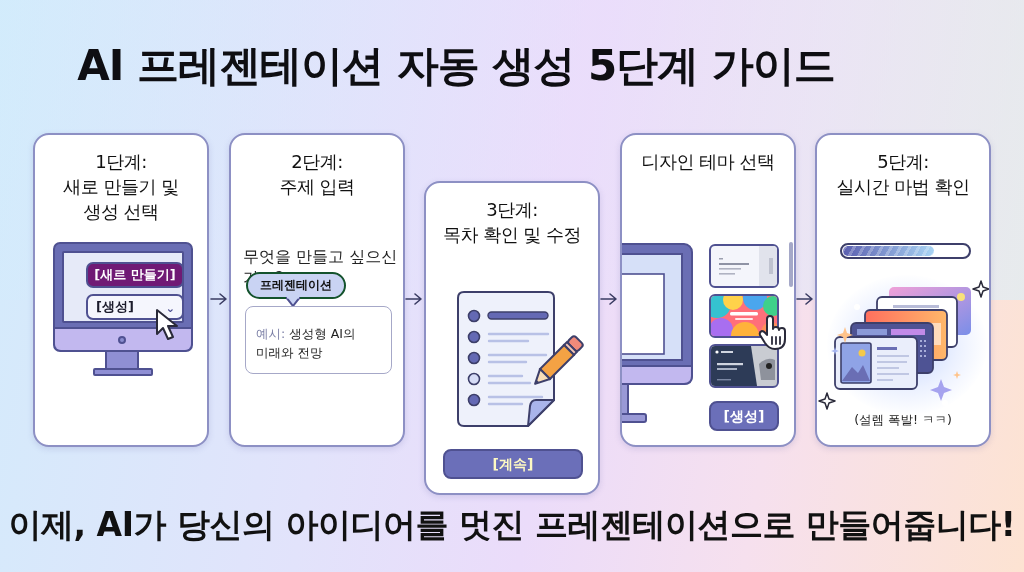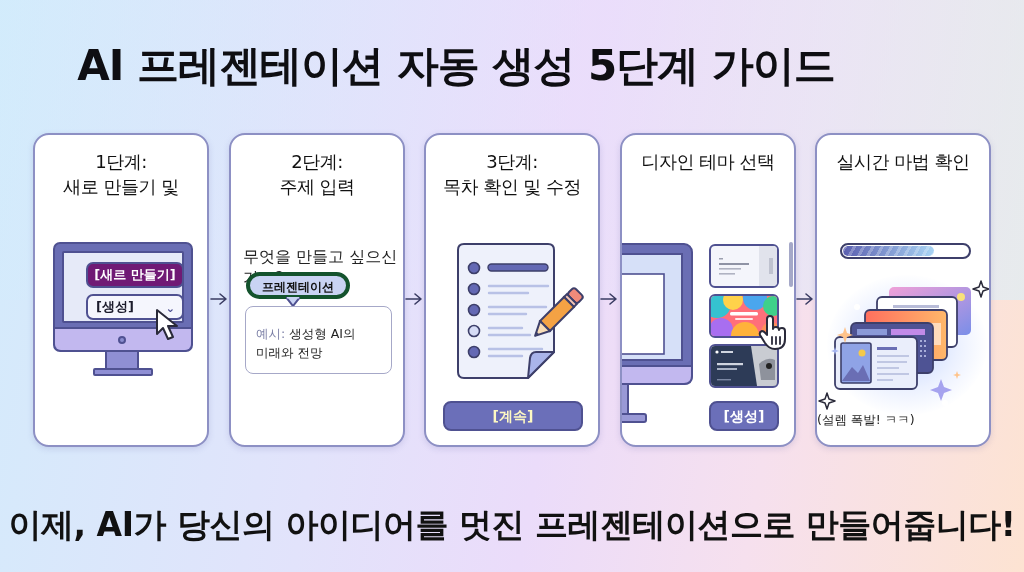--- a/index.html
+++ b/index.html
@@ -42,53 +42,54 @@
   .mon-chin { position: absolute; left: 0; top: 83px; width: 136px; height: 23px; background: #c2b8ef; border-top: 2px solid #4f5191; border-radius: 0 0 6px 6px; }
   .mon-dot { position: absolute; left: 63px; top: 7px; width: 8px; height: 8px; border-radius: 50%; border: 2px solid #4f5191; background: #8a8dcf; }
   .mon-neck { position: absolute; left: 52px; top: 110px; width: 34px; height: 18px; background: #8f8fd4; border-left: 2px solid #4f5191; border-right: 2px solid #4f5191; }
   .mon-base { position: absolute; left: 40px; top: 126px; width: 60px; height: 8px; background: #8f8fd4; border: 2px solid #4f5191; border-radius: 2px; }
   .btn-new { position: absolute; left: 22px; top: 9px; width: 98px; height: 26px; background: #701a75; color: #fff; border: 2px solid #4f5191; border-radius: 7px; font-size: 13px; font-weight: bold; text-align: center; line-height: 22px; }
   .select-gen { position: absolute; left: 22px; top: 41px; width: 98px; height: 26px; background: #f5f6fd; color: #1c1c2c; border: 2px solid #4f5191; border-radius: 7px; font-size: 13px; font-weight: bold; line-height: 22px; padding-left: 8px; }
   .select-chev { position: absolute; right: 7px; top: 2px; font-size: 11px; color: #4f5191; }
   .cursor1 { position: absolute; left: 120px; top: 173px; width: 26px; height: 34px; }
   
   .c2-question { position: absolute; left: 12px; top: 112px; width: 160px; font-size: 16px; color: #222; }
-  .c2-bubble { position: absolute; left: 15px; top: 137px; height: 27px; padding: 0 12px; background: #c9d3f3; border: 4px solid #14532d; border-radius: 14px; font-size: 12px; font-weight: bold; line-height: 23px; color: #111; }
+  .c2-bubble { position: absolute; left: 15px; top: 137px; height: 27px; padding: 0 12px; background: #c9d3f3; border: 2px solid #14532d; border-radius: 14px; font-size: 12px; font-weight: bold; line-height: 23px; color: #111; }
   .c2-tail { position: absolute; left: 55px; top: 162px; width: 14px; height: 10px; }
   .c2-input { position: absolute; left: 14px; top: 171px; width: 147px; height: 68px; border: 1.5px solid #a6a8c8; border-radius: 8px; background: #fff; padding: 17px 10px; font-size: 12.5px; line-height: 19px; color: #222; }
   .c2-ex { color: #7b7fa6; }
   
   .doc { position: absolute; left: 30px; top: 107px; width: 104px; height: 140px; }
   .c3-btn { position: absolute; left: 17px; top: 266px; width: 140px; height: 30px; background: #6b6fb9; border: 2px solid #4f5191; border-radius: 8px; color: #fef9c3; font-size: 14px; font-weight: bold; text-align: center; line-height: 26px; }
   
   .monitor4 { position: absolute; left: -8px; top: 107px; width: 82px; height: 190px; }
   .thumb { position: absolute; left: 87px; width: 70px; height: 44px; border: 2px solid #4f5191; border-radius: 6px; overflow: hidden; }
   .scroll4 { position: absolute; left: 167px; top: 107px; width: 4px; height: 45px; background: #a5a8c8; border-radius: 2px; }
   .c4-btn { position: absolute; left: 87px; top: 266px; width: 70px; height: 30px; background: #6b6fb9; border: 2px solid #4f5191; border-radius: 8px; color: #fff; font-size: 14px; font-weight: bold; text-align: center; line-height: 26px; }
   .hand { position: absolute; left: 136px; top: 180px; width: 30px; height: 36px; }
   
   .progress { position: absolute; left: 23px; top: 108px; width: 131px; height: 16px; border: 2px solid #3d3f6a; border-radius: 9px; background: #fff; overflow: hidden; }
   .progress-fill { position: absolute; left: 1px; top: 1px; height: 10px; border-radius: 6px;
     background: repeating-linear-gradient(-60deg, rgba(255,255,255,0.25) 0 3px, transparent 3px 8px), linear-gradient(90deg, #5b5fb0, #a9d4f4); }
   .glow { position: absolute; left: 10px; top: 140px; width: 160px; height: 140px; border-radius: 50%;
     background: radial-gradient(ellipse at center, rgba(170,195,255,0.7) 0%, rgba(200,215,255,0.35) 45%, rgba(255,255,255,0) 72%); }
   .slides { position: absolute; left: 0; top: 140px; width: 176px; height: 140px; }
-  .c5-caption { position: absolute; left: 0; top: 277px; width: 100%; text-align: left; font-size: 12.5px; color: #222; }
+  .c5-caption { position: absolute; left: 0; top: 277px; width: 100%; text-align: center; font-size: 12.5px; color: #222; }
 </style>
 </head>
 <body>
 
 <div class="bg-top"></div>
 
 <div class="title">AI 프레젠테이션 자동 생성 5단계 가이드</div>
 
 <div class="card" style="left:33px;">
   <div class="card-title">
     <div>1단계:</div>
     <div>새로 만들기 및</div>
+    <div>생성 선택</div>
   </div>
   <div class="monitor1">
     <div class="mon-frame">
       <div class="mon-screen">
         <div class="btn-new">[새르 만들기]</div>
         <div class="select-gen">
           <span>[생성]</span>
           <span class="select-chev">⌄</span>
         </div>
       </div>
@@ -122,21 +123,21 @@
   <div class="c2-input">
     <span class="c2-ex">예시:</span><span> 생성형 AI의</span><br>
     <span>미래와 전망</span>
   </div>
 </div>
 
 <svg class="arrow" style="left:404px;" viewBox="0 0 20 16">
   <path d="M2 8 H17 M11 3 L17 8 L11 13" stroke="#3a3c63" stroke-width="1.6" fill="none" stroke-linecap="round" stroke-linejoin="round"></path>
 </svg>
 
-<div class="card" style="left:424px;">
+<div class="card" style="left:424px;margin-top:48px;">
   <div class="card-title">
     <div>3단계:</div>
     <div>목차 확인 및 수정</div>
   </div>
   <svg class="doc" viewBox="0 0 104 140">
     <path d="M8 2 H92 Q98 2 98 8 V110 L72 136 H8 Q2 136 2 130 V8 Q2 2 8 2 Z" fill="#eef1fb" stroke="#3d3f6a" stroke-width="2"></path>
     <path d="M98 110 L72 136 L74 116 Q75 110 80 110 Z" fill="#a9b4ea" stroke="#3d3f6a" stroke-width="2" stroke-linejoin="round"></path>
     <g stroke="#3d3f6a" stroke-width="1.6">
       <circle cx="18" cy="26" r="5.5" fill="#6469b4"></circle>
       <circle cx="18" cy="47" r="5.5" fill="#6469b4"></circle>
@@ -224,20 +225,21 @@
   </svg>
   <div class="c4-btn">[생성]</div>
 </div>
 
 <svg class="arrow" style="left:795px;" viewBox="0 0 20 16">
   <path d="M2 8 H17 M11 3 L17 8 L11 13" stroke="#3a3c63" stroke-width="1.6" fill="none" stroke-linecap="round" stroke-linejoin="round"></path>
 </svg>
 
 <div class="card" style="left:815px;">
   <div class="card-title">
+    <div>5단계:</div>
     <div>실시간 마법 확인</div>
   </div>
   <div class="progress">
     <div class="progress-fill" style="width:72%;"></div>
   </div>
   <div class="glow"></div>
   <svg class="slides" viewBox="0 0 176 140">
     <defs>
       <linearGradient id="g1" x1="0" y1="0" x2="1" y2="1">
           <stop offset="0" stop-color="#f0a0d8"></stop>

